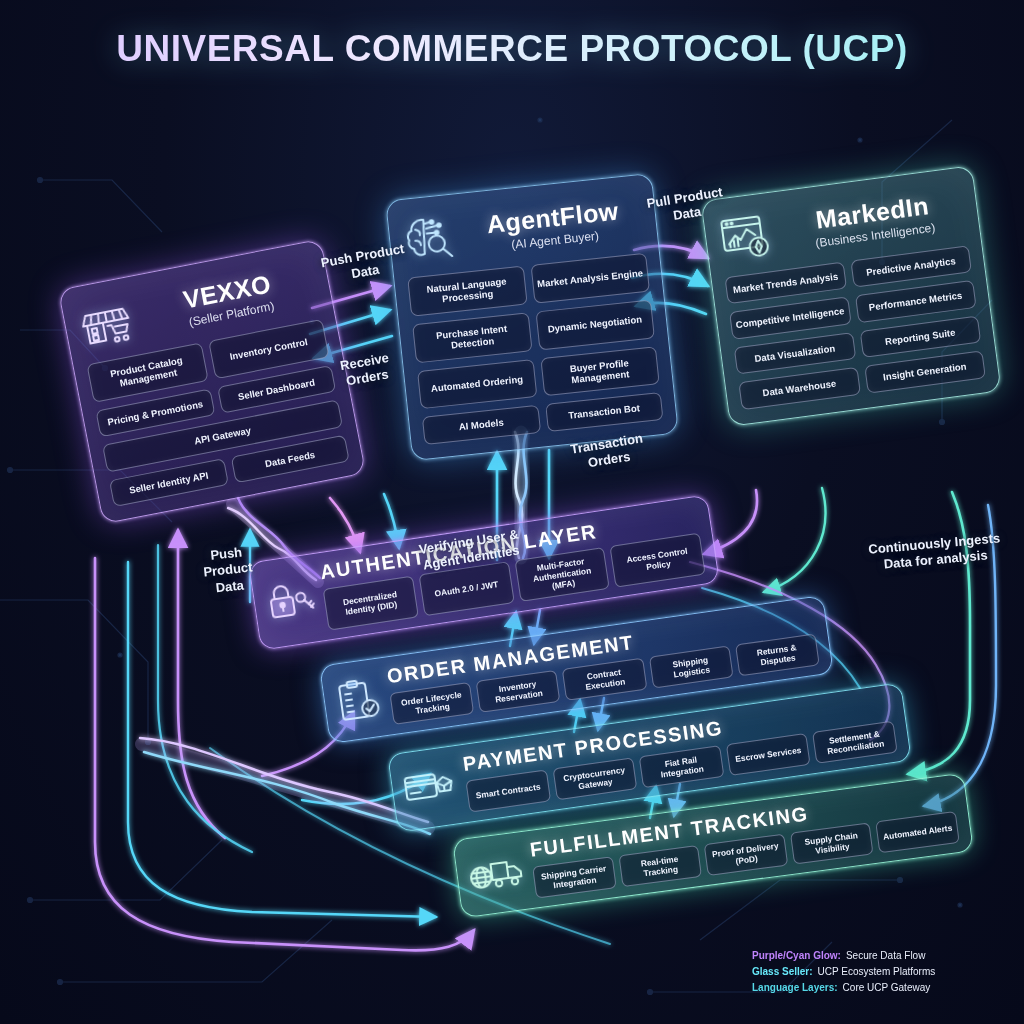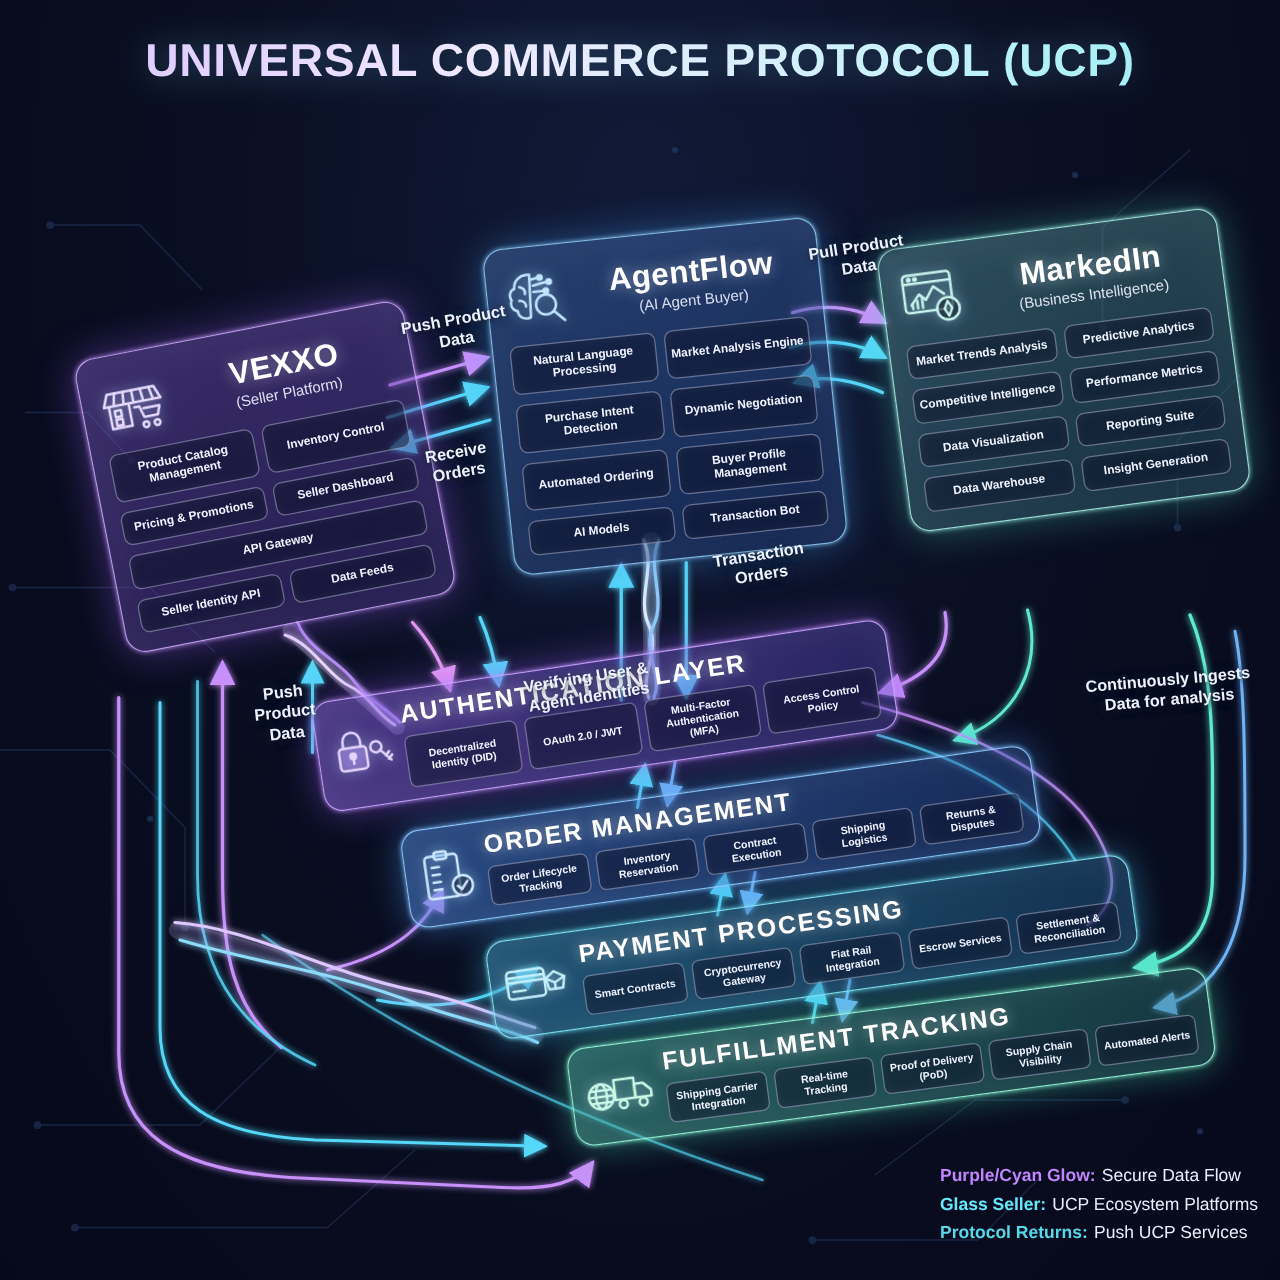--- a/index.html
+++ b/index.html
@@ -61,21 +61,21 @@
   .band svg { flex:0 0 auto; filter:drop-shadow(0 0 5px rgba(190,230,255,.55)); }
   .bbody { flex:1; display:flex; flex-direction:column; gap:5px; min-width:0; }
   .btitle { font-size:20px; font-weight:800; letter-spacing:1.6px; color:#fff;
             text-shadow:0 0 11px rgba(255,255,255,.5); white-space:nowrap; }
   .bchips { display:flex; gap:6px; }
   .bchips .chip { flex:1; font-size:8.4px; padding:5px 3px; border-radius:6px; }
 
   
   .flabel { position:absolute; z-index:4; font-size:13px; font-weight:600; color:#edf2ff;
     text-align:center; line-height:1.25; text-shadow:0 1px 7px rgba(0,0,0,.85), 0 0 10px rgba(140,190,255,.25); }
-  .legend { position:absolute; z-index:5; left:752px; top:929px; font-size:14px; line-height:1.62; }
+  .legend { position:absolute; z-index:5; left:752px; top:948px; font-size:10px; line-height:1.62; }
   .legend .row { white-space:nowrap; }
   .legend .lab { font-weight:700; }
   .legend .val { color:#e9eefb; font-weight:500; margin-left:5px; }
 </style>
 </head>
 <body>
 
 <div class="stage">
 
   <svg class="flows-svg" width="1024" height="1024" viewBox="0 0 1024 1024">
@@ -368,17 +368,17 @@
   <div class="flabel" style="left:864px; top:536px; width:142px; transform:rotate(-5deg);">Continuously Ingests Data for analysis</div>
 
   <div class="legend">
     <div class="row">
       <span class="lab" style="color:#c084fc">Purple/Cyan Glow:</span><span class="val">Secure Data Flow</span>
     </div>
     <div class="row">
       <span class="lab" style="color:#67e8f9">Glass Seller:</span><span class="val">UCP Ecosystem Platforms</span>
     </div>
     <div class="row">
-      <span class="lab" style="color:#56d8e8">Protocol Returns:</span><span class="val">Push UCP Services</span>
+      <span class="lab" style="color:#56d8e8">Language Layers:</span><span class="val">Core UCP Gateway</span>
     </div>
   </div>
 
 </div>
 
 </body></html>

